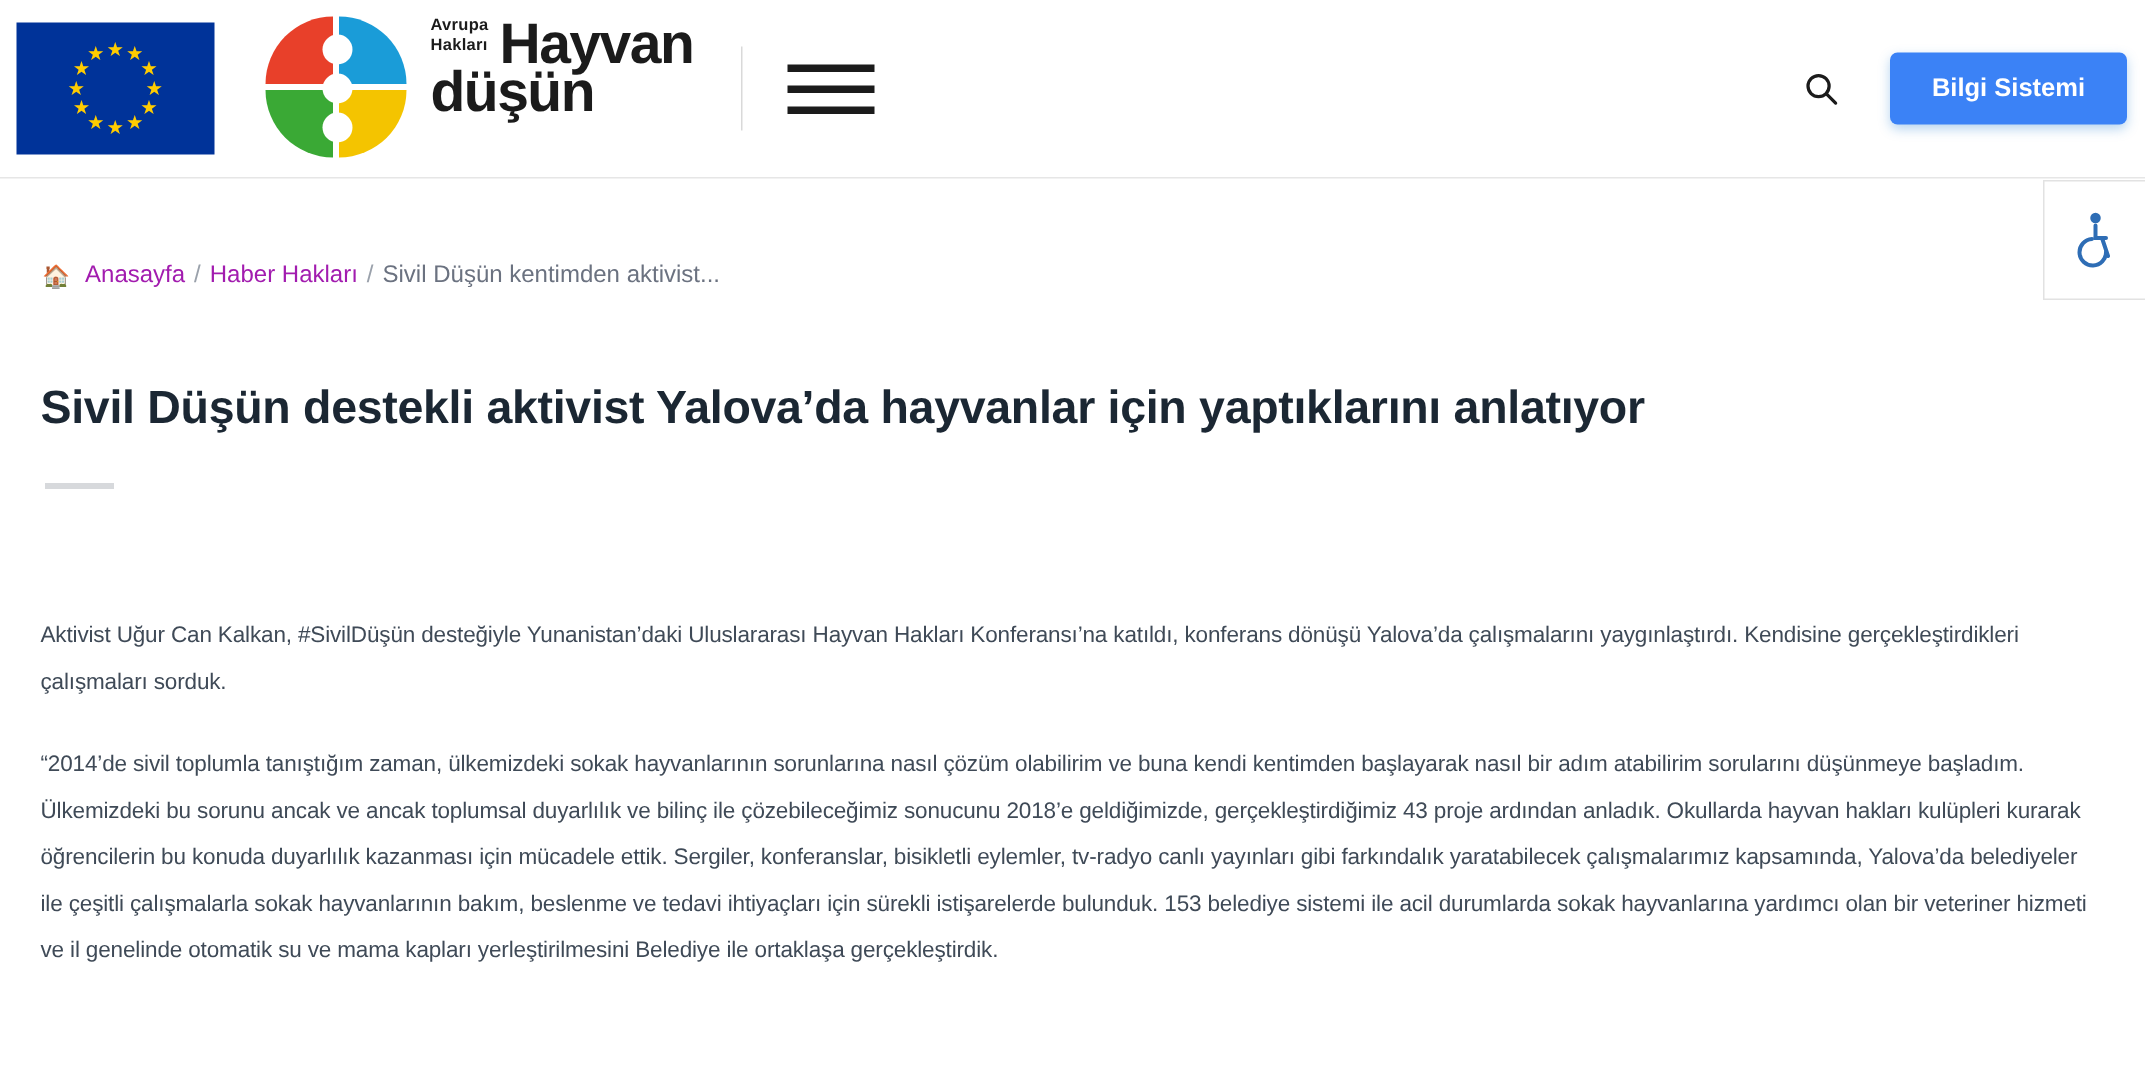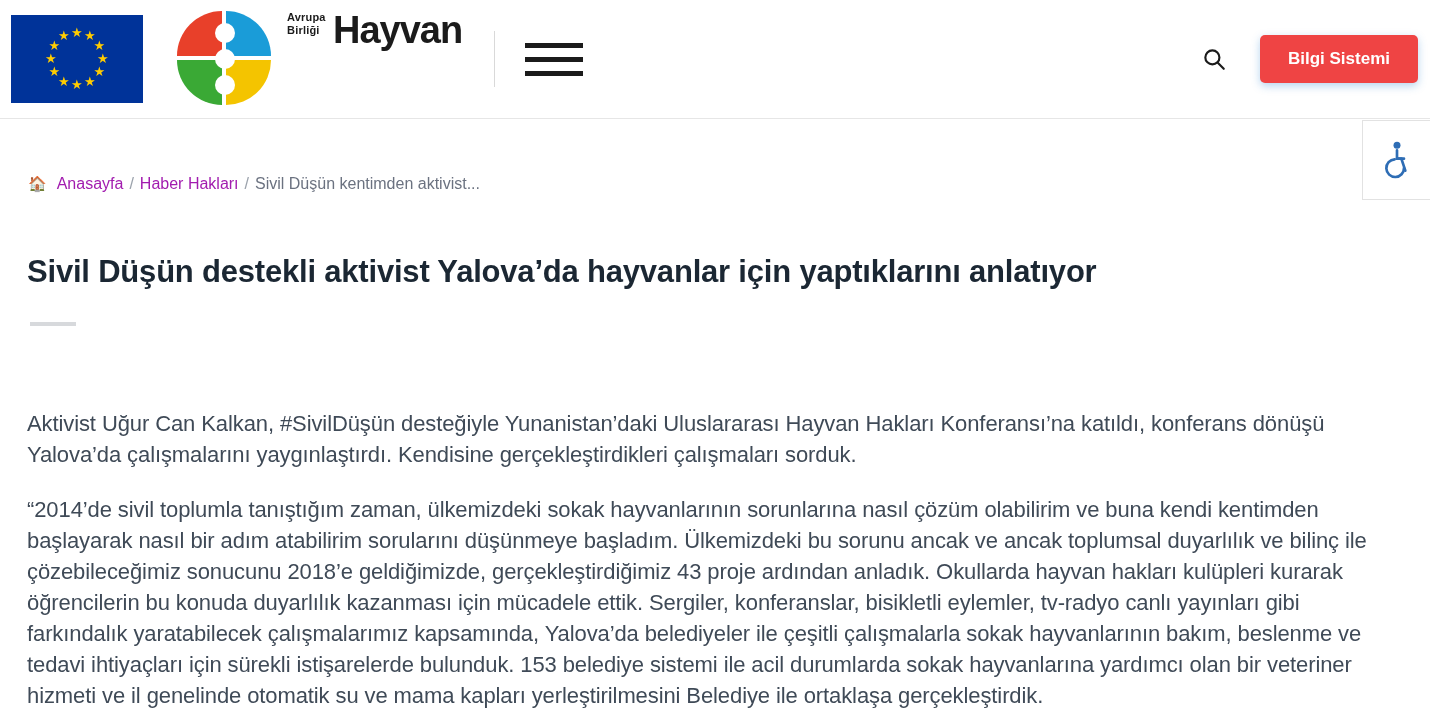--- a/index.html
+++ b/index.html
@@ -82,21 +82,21 @@
   }
 
   .hdr-spacer { flex: 1 1 auto; }
 
   .search-btn {
     width: 44px; height: 44px; display: flex; align-items: center; justify-content: center;
     cursor: pointer; margin-right: 24px;
   }
 
   .bilgi-btn {
-    background: #ef4444;
+    background: #3b82f6;
     color: #ffffff;
     font-size: 17px;
     font-weight: bold;
     border: none;
     border-radius: 5px;
     padding: 14px 28px;
     margin-right: 12px;
     cursor: pointer;
     box-shadow: 0 3px 8px rgba(46,132,209,.35);
     font-family: "Liberation Sans", sans-serif;
@@ -134,21 +134,21 @@
     color: #1b2733;
     font-weight: bold;
     margin: 60px 0 0 0;
     letter-spacing: -.2px;
   }
   .title-rule {
     width: 46px; height: 4px; background: #d7d9dc;
     margin: 30px 0 0 3px;
   }
   .article p {
-    font-size: 22px;
+    font-size: 15px;
     line-height: 31px;
     color: #3f4a57;
     margin: 0;
     letter-spacing: -.1px;
   }
   .p-first { margin-top: 82px !important; }
   .p-second { margin-top: 24px !important; }
 </style>
 </head>
 <body>
@@ -176,24 +176,25 @@
         <div class="q q2"></div>
         <div class="q q3"></div>
         <div class="q q4"></div>
       <div class="knob k-top"></div>
         <div class="knob k-mid"></div>
         <div class="knob k-bot"></div>
     </div>
     <div class="brand-text">
       <div class="brand-top">
         <div>Avrupa</div>
-        <div>Birliği</div>
+        <div>Hakları</div>
       </div>
       <div class="brand-main">
         <span>Hayvan</span>
+        <span class="l2">düşün</span>
       </div>
     </div>
   </div>
 
   <div class="hdr-divider"></div>
 
   <div class="hamburger">
     <span></span>
       <span></span>
       <span></span>

